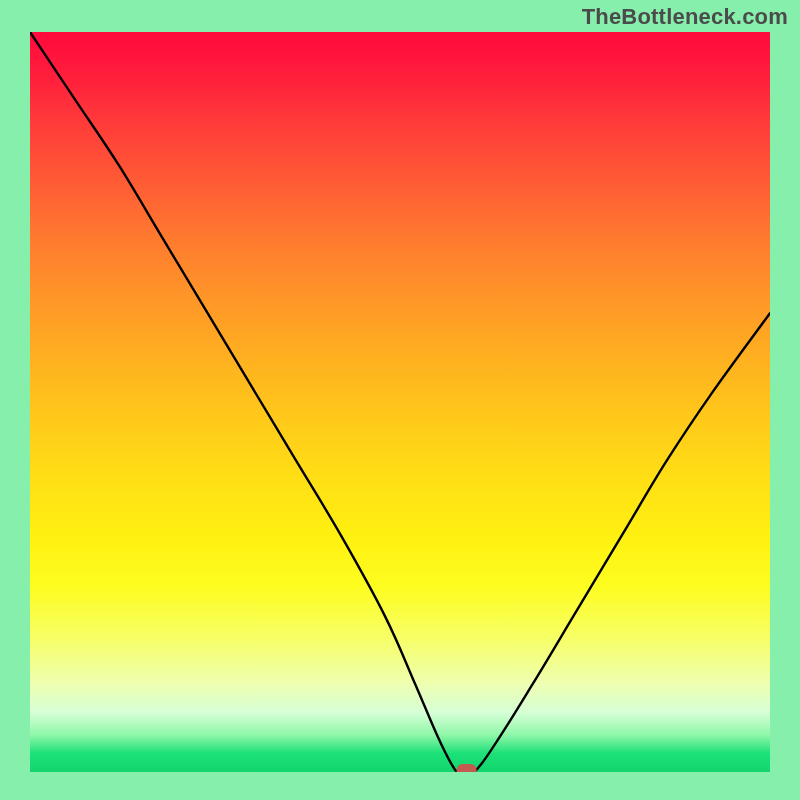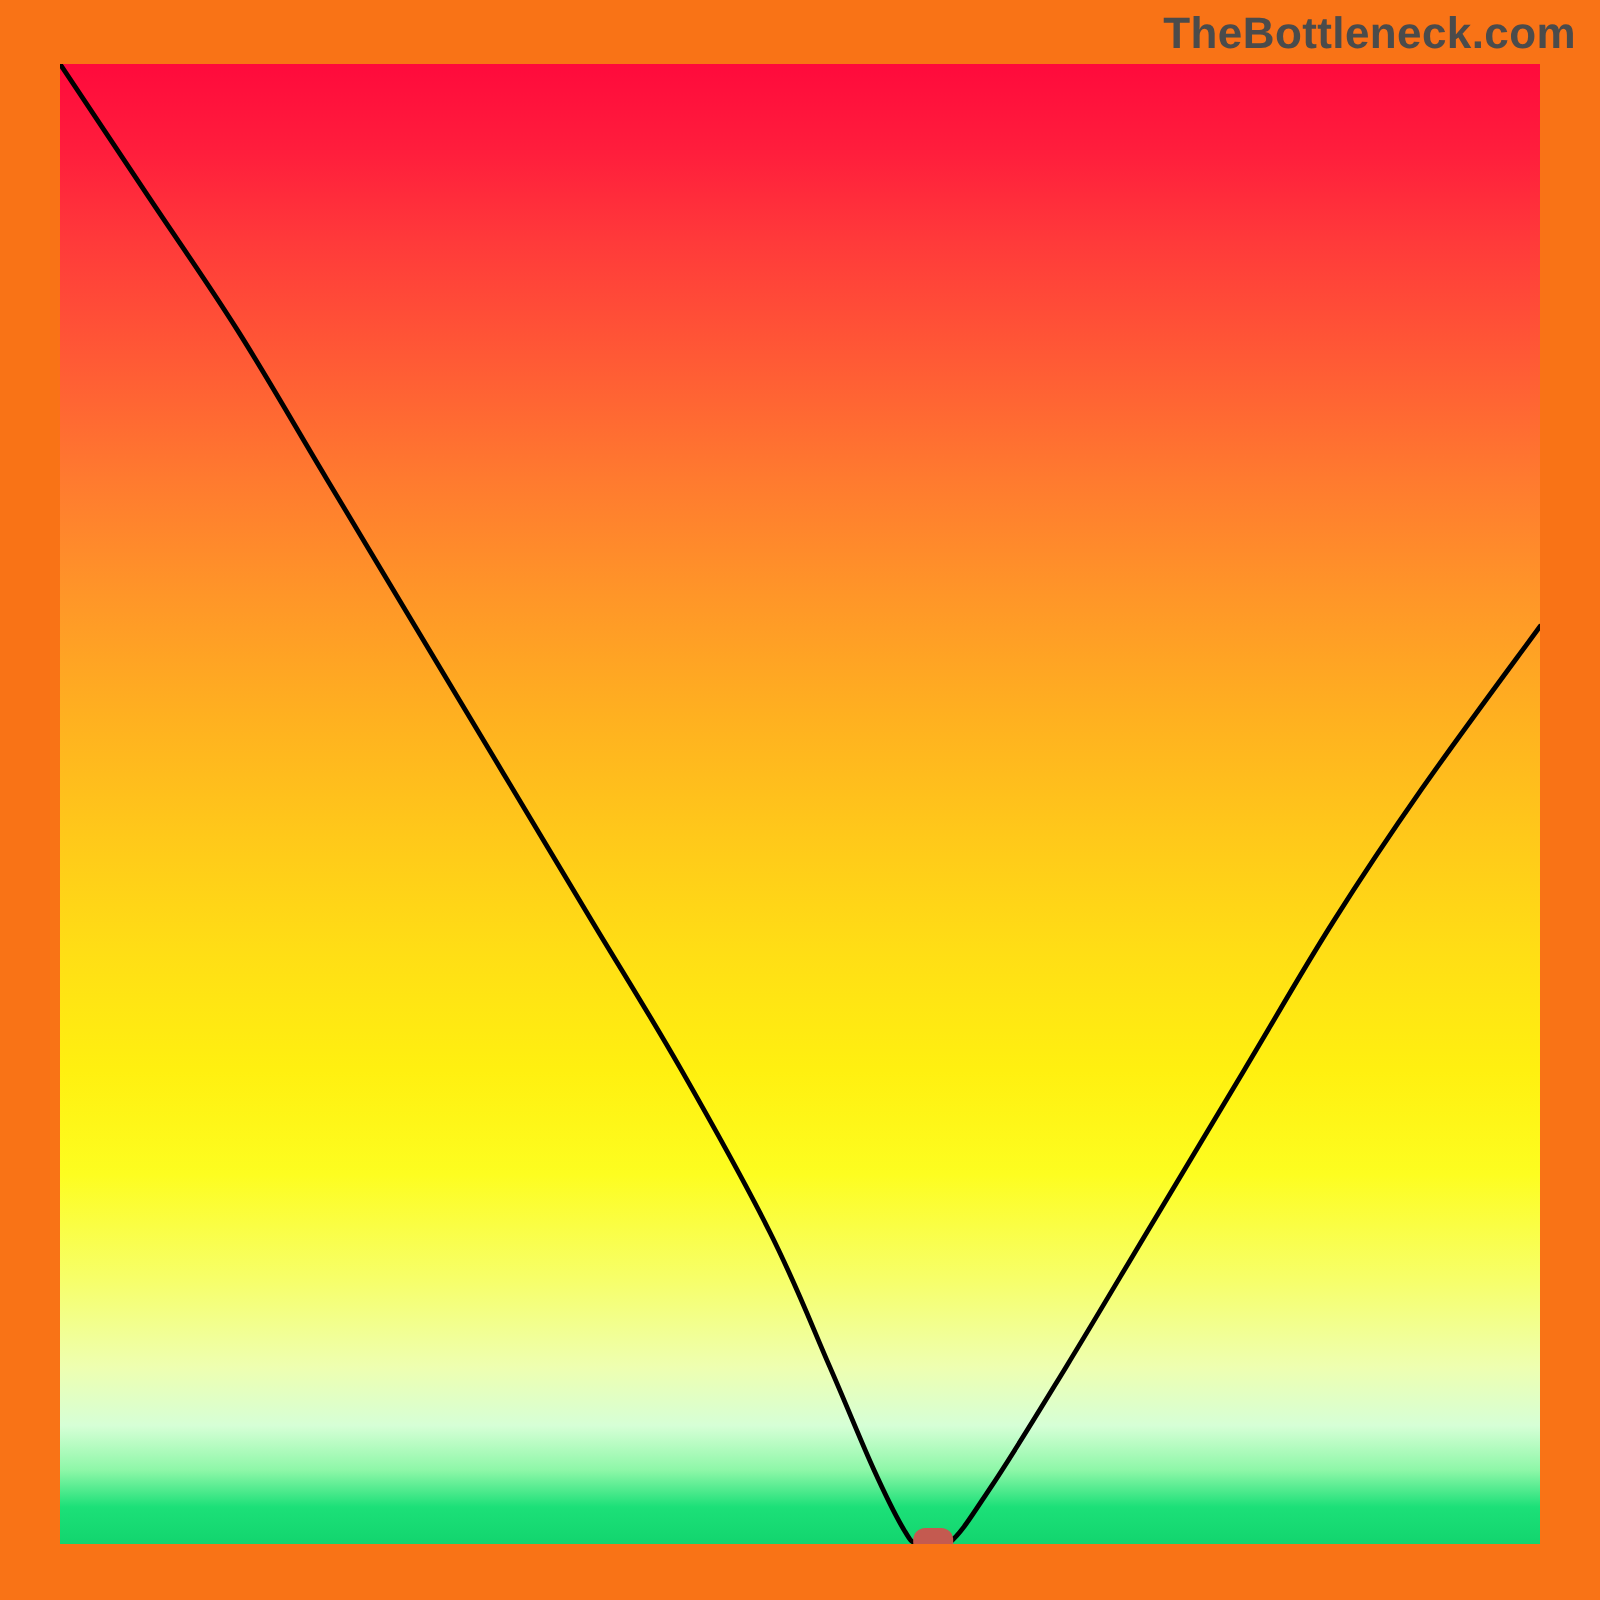--- a/index.html
+++ b/index.html
@@ -8,21 +8,21 @@
     width: 800px;
     height: 800px;
     overflow: hidden;
     background: #000;
     font-family: Arial, Helvetica, sans-serif;
   }
   .outer {
     position: relative;
     width: 800px;
     height: 800px;
-    background: #f97316;
+    background: #86efac;
   }
   .watermark {
     position: absolute;
     top: 4px;
     right: 12px;
     color: #4b4b4b;
     font-size: 22px;
     font-weight: 600;
     letter-spacing: 0.2px;
     user-select: none;

